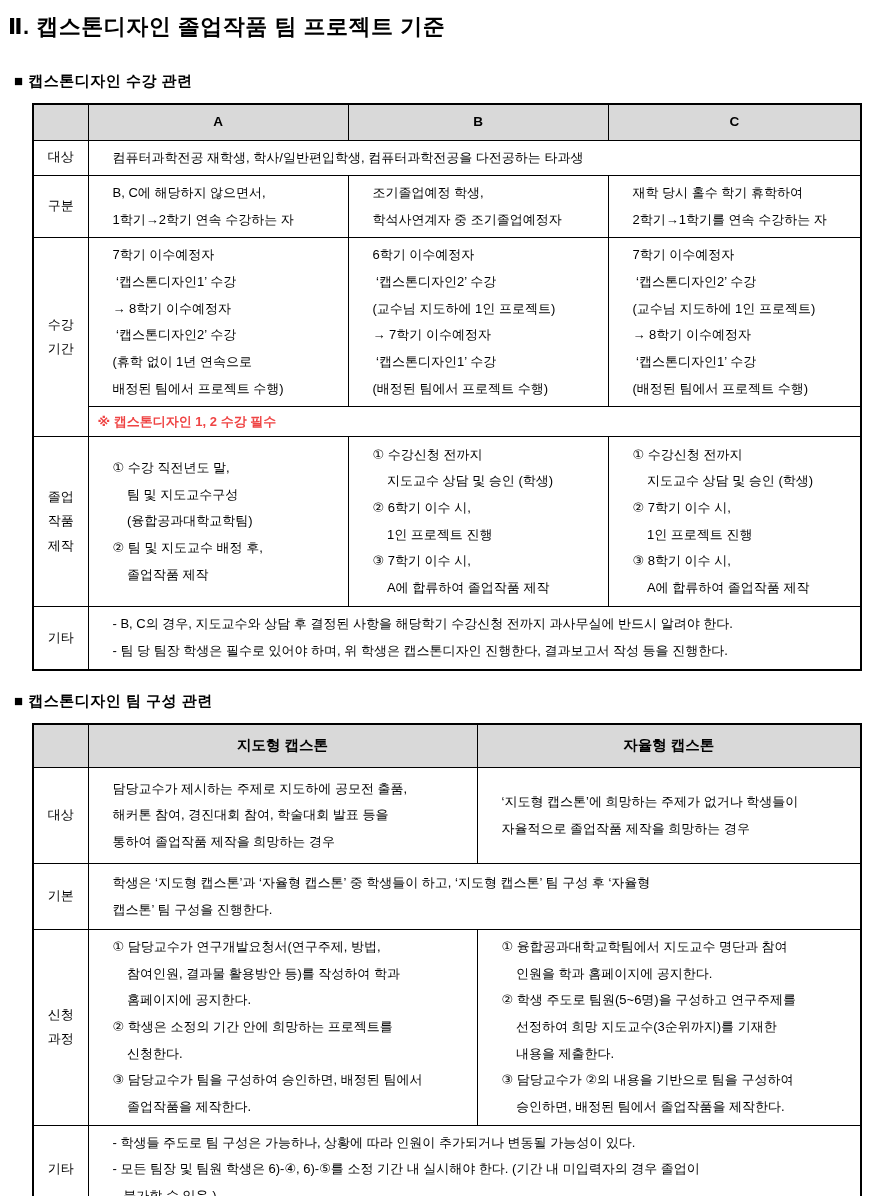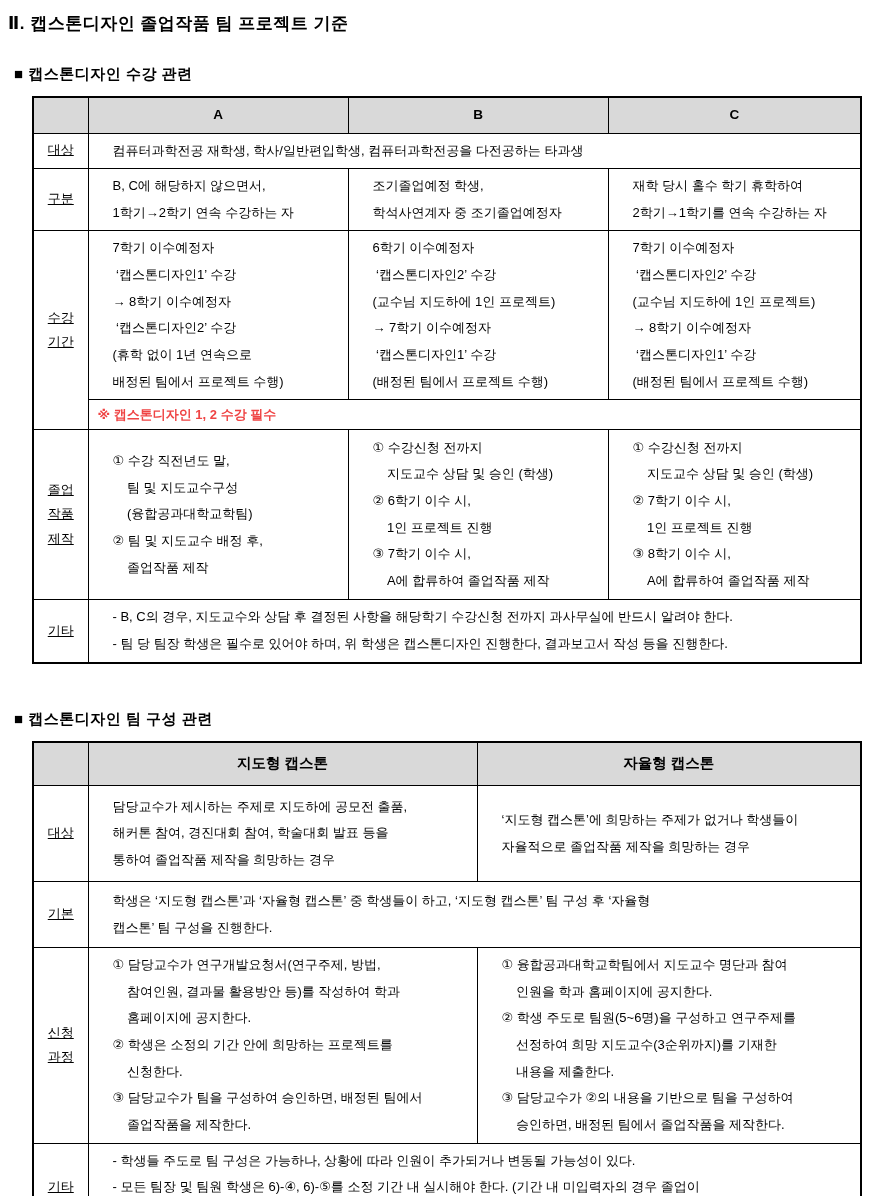--- a/index.html
+++ b/index.html
@@ -5,32 +5,32 @@
   * { box-sizing: border-box; margin: 0; padding: 0; }
   html, body { background: #ffffff; }
   body {
     width: 882px;
     min-height: 1196px;
     font-family: "Liberation Sans", "DejaVu Sans", sans-serif;
     color: #000000;
     padding: 10px 20px 10px 8px;
   }
   .page-title {
-    font-size: 17px;
+    font-size: 22px;
     font-weight: bold;
     letter-spacing: 0.5px;
     margin: 2px 0 0 0;
   }
   .section-heading {
     font-size: 15px;
     font-weight: bold;
     letter-spacing: 0.5px;
     margin: 30px 0 12px 6px;
   }
-  .section-heading.second { margin-top: 46px; }
+  .section-heading.second { margin-top: 21px; }
   table.doc-table {
     border-collapse: collapse;
     border: 2px solid #000000;
     margin-left: 24px;
     table-layout: fixed;
     width: 828px;
   }
   .doc-table th, .doc-table td {
     border: 1px solid #000000;
     font-size: 13px;
@@ -43,21 +43,20 @@
   .doc-table th.col-head {
     background: #d9d9d9;
     text-align: center;
     font-weight: bold;
     font-size: 13.5px;
   }
   .doc-table th.row-label {
     text-align: center;
     padding: 2px 2px;
     line-height: 1.9;
-    text-decoration: underline;
   }
   .doc-table td.cell {
     text-align: left;
     padding: 4px 8px 4px 24px;
   }
   .doc-table td.note-cell {
     color: #ef4444;
     font-weight: bold;
     padding: 1px 8px 1px 9px;
     line-height: 1.7;

